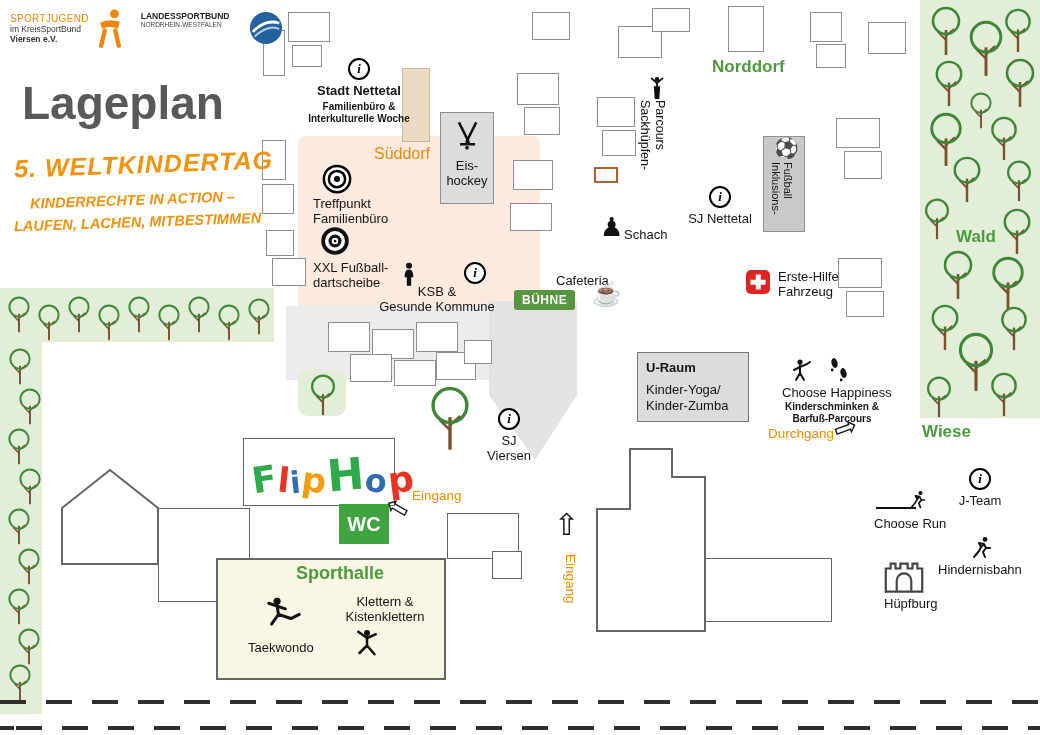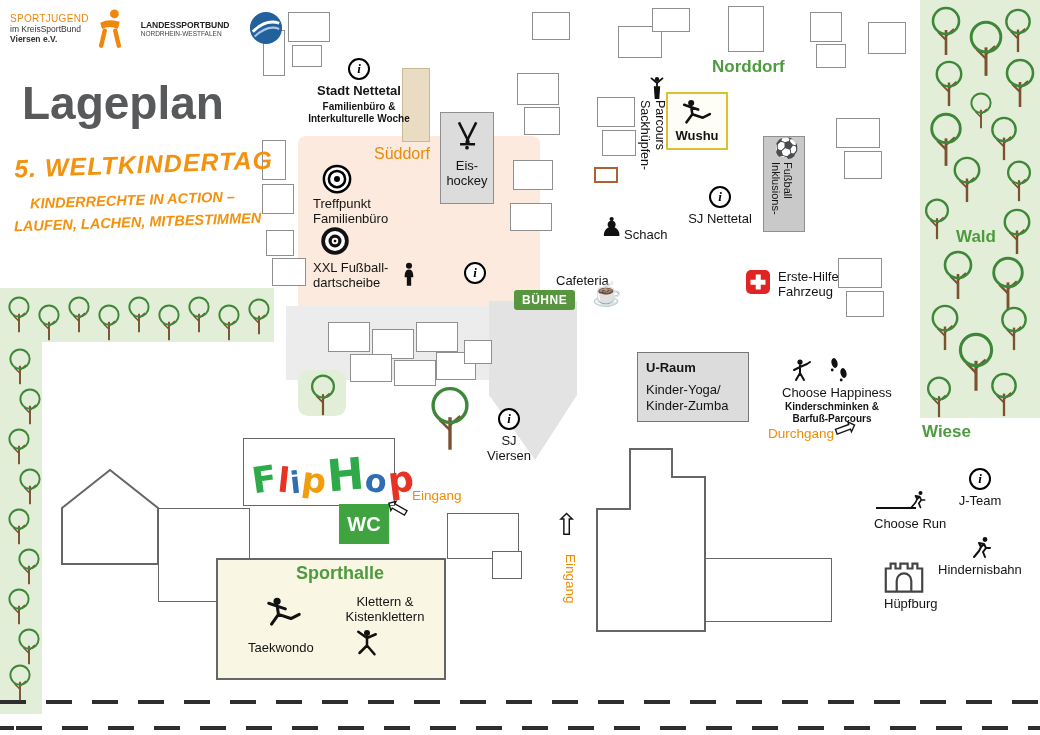--- a/index.html
+++ b/index.html
@@ -312,40 +312,36 @@
   <svg class="abs" style="left:320px;top:226px;width:30px;height:30px">
       <use href="#sym-dart"></use>
     </svg>
   <div class="lbl" style="left:313px;top:260px">XXL Fußball-
 dartscheibe</div>
 
   <svg class="abs" style="left:396px;top:262px;width:26px;height:26px">
       <use href="#sym-person"></use>
     </svg>
   <span class="info abs" style="left:464px;top:262px">i</span>
+  <div class="lbl ctr" style="left:372px;top:284px;width:130px">KSB &amp;
+Gesunde Kommune</div>
 
   <div class="badge" style="left:514px;top:290px">BÜHNE</div>
 
   <div class="lbl" style="left:556px;top:273px">Cafeteria</div>
   <span class="glyph" style="left:592px;top:282px;font-size:24px">☕</span>
 
   <span class="glyph" style="left:600px;top:214px;font-size:26px">♟</span>
   <div class="lbl" style="left:624px;top:227px">Schach</div>
 
   <svg class="abs" style="left:646px;top:76px;width:22px;height:24px">
       <use href="#sym-jumper"></use>
     </svg>
   <div class="lbl vlr" style="left:638px;top:100px;height:112px;font-size:12.5px">Sackhüpfen-Parcours</div>
 
-  <div class="bld" style="left:666px;top:92px;width:62px;height:58px;border:2px solid #d8c22f;background:#fffef6;display:flex;flex-direction:column;align-items:center;justify-content:space-between;padding:5px 0">
-    <svg style="width:32px;height:28px">
-        <use href="#sym-kick"></use>
-      </svg>
-    <div class="lbl b" style="position:static">Wushu</div>
-  </div>
 
   <div class="green-lbl" style="left:712px;top:57px">Norddorf</div>
 
   <div class="abs col" style="left:688px;top:186px;width:64px">
     <span class="info">i</span>
     <div class="lbl">SJ Nettetal</div>
   </div>
 
   <div class="bld dk" style="left:763px;top:136px;width:42px;height:96px"></div>
   <span class="glyph" style="left:774px;top:138px;font-size:20px">⚽</span>
@@ -437,21 +433,21 @@
     <div style="display:flex;align-items:center;gap:6px">
       <div style="text-align:left">
         <div style="color:#f0860a;font-weight:normal;font-size:10px;letter-spacing:.3px">SPORTJUGEND</div>
         <div style="font-size:8.5px;color:#333">im KreisSportBund</div>
         <div style="font-size:8.5px;color:#333;font-weight:bold">Viersen e.V.</div>
       </div>
       <svg style="width:30px;height:40px">
           <use href="#sym-sj"></use>
         </svg>
     </div>
-    <div style="display:flex;align-items:center;gap:20px">
+    <div style="display:flex;align-items:flex-start;gap:20px">
       <div style="text-align:left">
         <div style="font-size:8.5px;color:#222;font-weight:bold">LANDESSPORTBUND</div>
         <div style="font-size:6.5px;color:#444">NORDRHEIN-WESTFALEN</div>
       </div>
       <svg style="width:34px;height:34px">
           <use href="#sym-lsb"></use>
         </svg>
     </div>
   </div>
 

